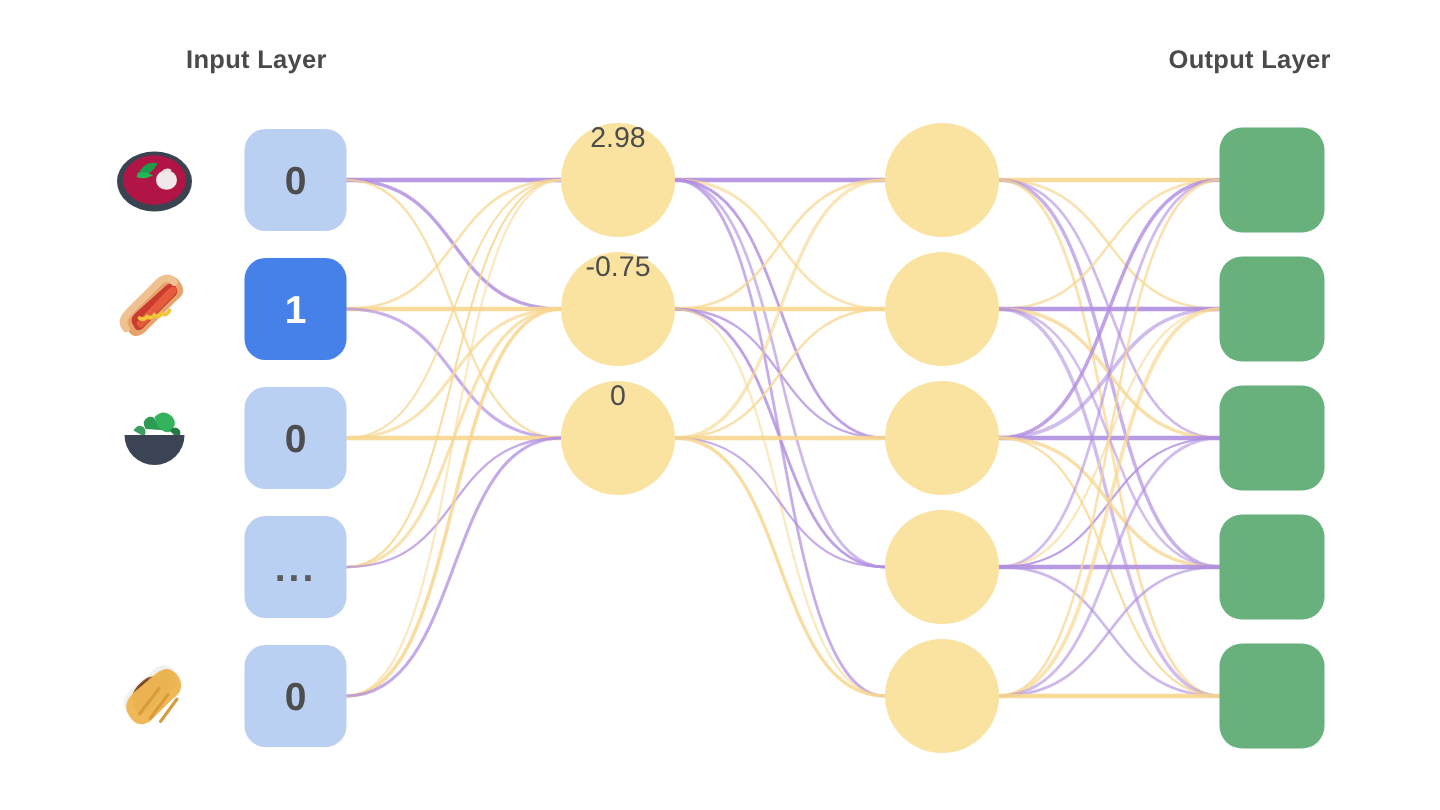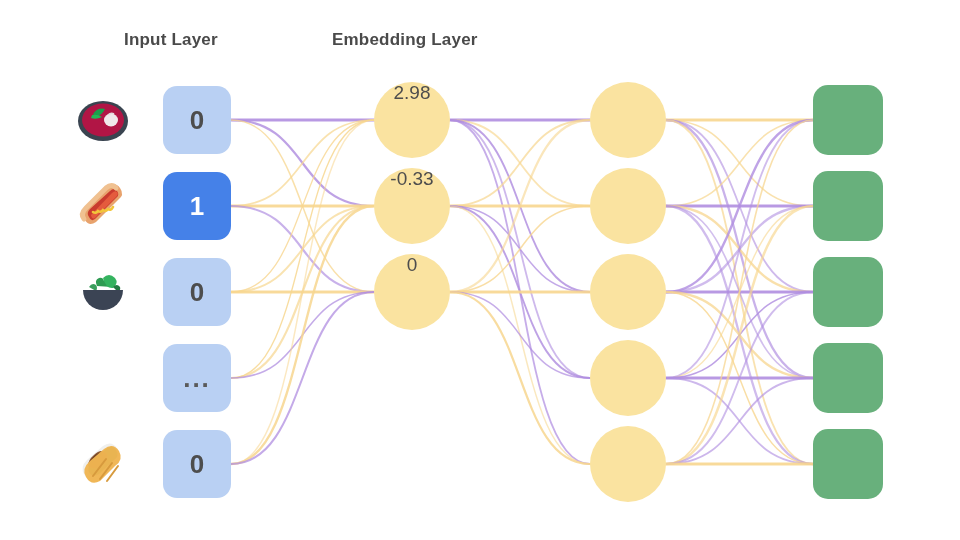--- a/index.html
+++ b/index.html
@@ -156,21 +156,21 @@
         <path d="M 666 378 C 746.85 378, 732.15 464, 813 464" stroke="#b08ee0" stroke-width="1.7685083390998226" opacity="0.6292318821322321" fill="none"></path>
         <path d="M 666 464 C 746.85 464, 732.15 120, 813 120" stroke="#f7d68f" stroke-width="1.5911340714391013" opacity="0.7434393496222046" fill="none"></path>
         <path d="M 666 464 C 746.85 464, 732.15 206, 813 206" stroke="#f7d68f" stroke-width="2.5339622979676175" opacity="0.669950640257425" fill="none"></path>
         <path d="M 666 464 C 746.85 464, 732.15 292, 813 292" stroke="#b08ee0" stroke-width="1.9345407965288222" opacity="0.5923309445578284" fill="none"></path>
         <path d="M 666 464 C 746.85 464, 732.15 378, 813 378" stroke="#b08ee0" stroke-width="1.808521747779344" opacity="0.6446583033048819" fill="none"></path>
         <path d="M 666 464 C 746.85 464, 732.15 464, 813 464" stroke="#f7d68f" stroke-width="3" opacity="0.9" fill="none"></path>
       </g>
   </svg>
 
   <div class="layer-title" id="title-input">Input Layer</div>
-  <div class="layer-title" id="title-embed">Embedding Layer</div>
+  <div class="layer-title" id="title-output">Output Layer</div>
 
   <div class="in-icon" id="icon-0" style="left: 75px; top: 92px;">
     <svg viewBox="0 0 56 56" width="56" height="56">
       <ellipse cx="28" cy="29" rx="25" ry="20" fill="#3a4450"></ellipse>
       <ellipse cx="28" cy="28" rx="21" ry="16.5" fill="#b11545"></ellipse>
       <path d="M18 22 q5 -7 12 -5 q-3 6 -9 8 z" fill="#1a9e4b"></path>
       <path d="M17 23 q6 -1 10 2 q-6 3 -11 1 z" fill="#21b857"></path>
       <ellipse cx="36" cy="28" rx="7" ry="6.5" fill="#f0e8ea"></ellipse>
       <path d="M33 23 q3 -3 6 -1" stroke="#e3dadd" stroke-width="1.6" fill="none"></path>
     </svg>
@@ -222,21 +222,21 @@
     <span>...</span>
   </div>
   <div class="in-box off" id="inbox-4" style="left: 163px; top: 430px;">
     <span>0</span>
   </div>
 
   <div class="emb-node" id="emb-0" style="left: 374px; top: 82px;">
     <span>2.98</span>
   </div>
   <div class="emb-node" id="emb-1" style="left: 374px; top: 168px;">
-    <span>-0.33</span>
+    <span>-0.75</span>
   </div>
   <div class="emb-node" id="emb-2" style="left: 374px; top: 254px;">
     <span>0</span>
   </div>
 
   <div class="hid-node" id="hid-0" style="left: 590px; top: 82px;"></div>
   <div class="hid-node" id="hid-1" style="left: 590px; top: 168px;"></div>
   <div class="hid-node" id="hid-2" style="left: 590px; top: 254px;"></div>
   <div class="hid-node" id="hid-3" style="left: 590px; top: 340px;"></div>
   <div class="hid-node" id="hid-4" style="left: 590px; top: 426px;"></div>

